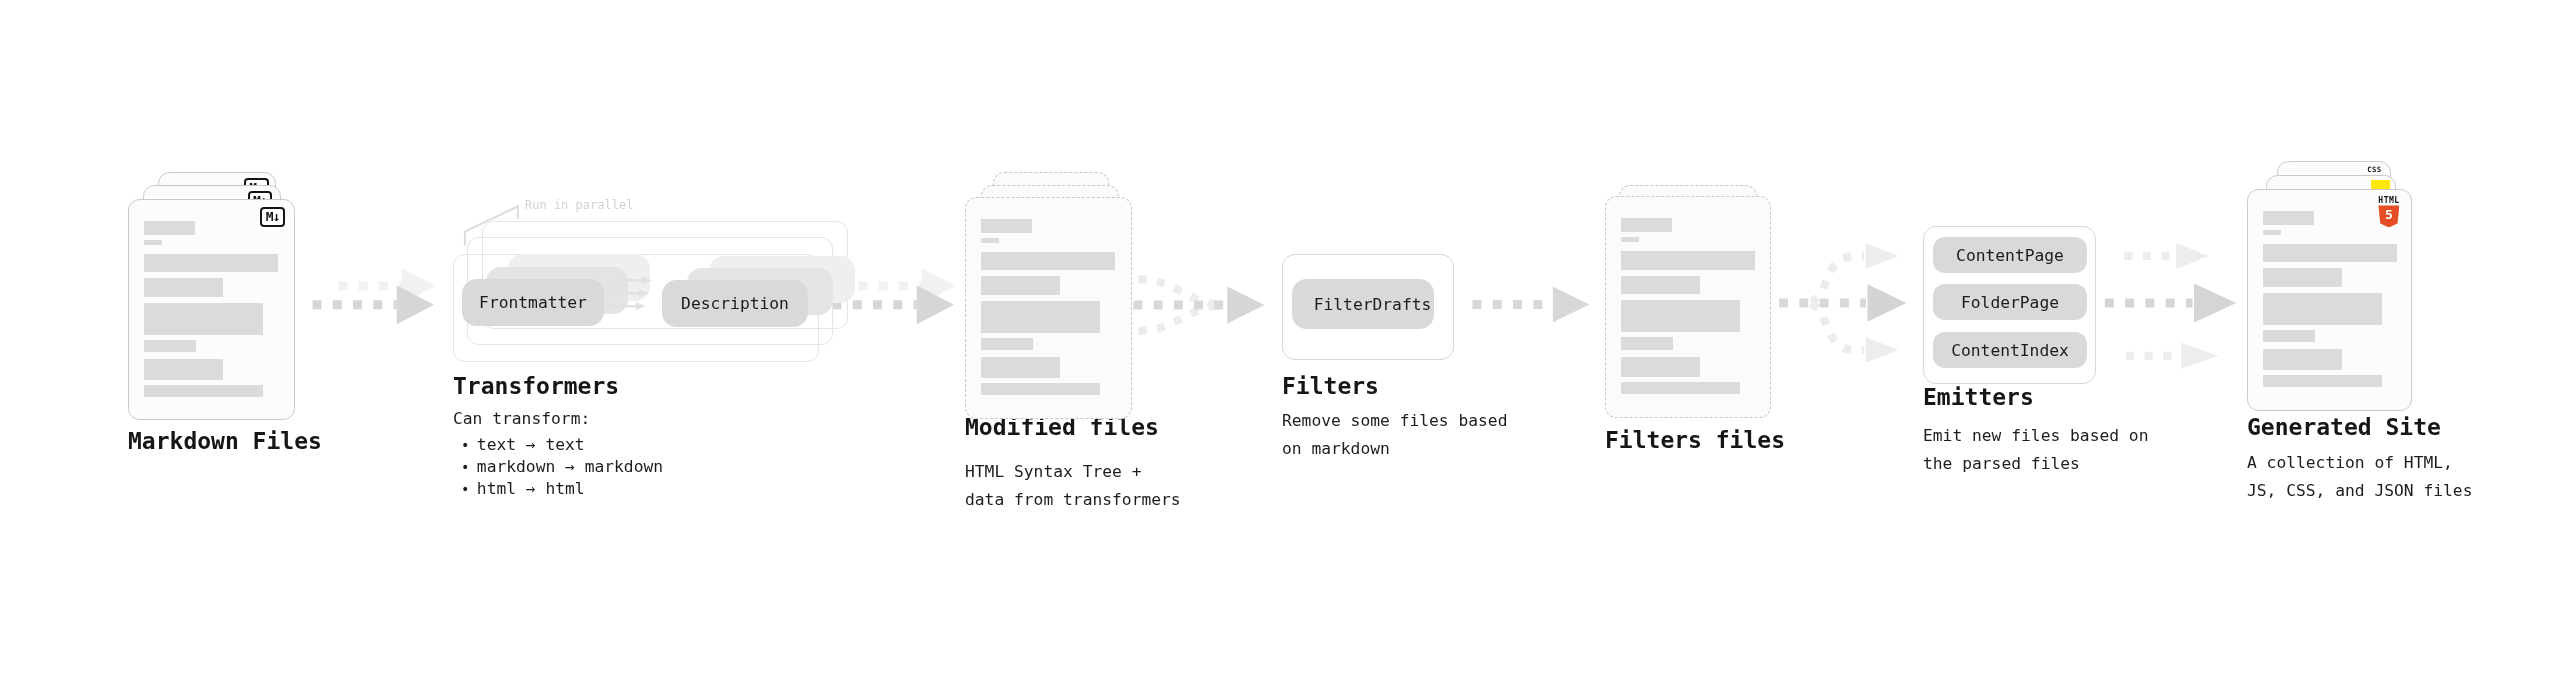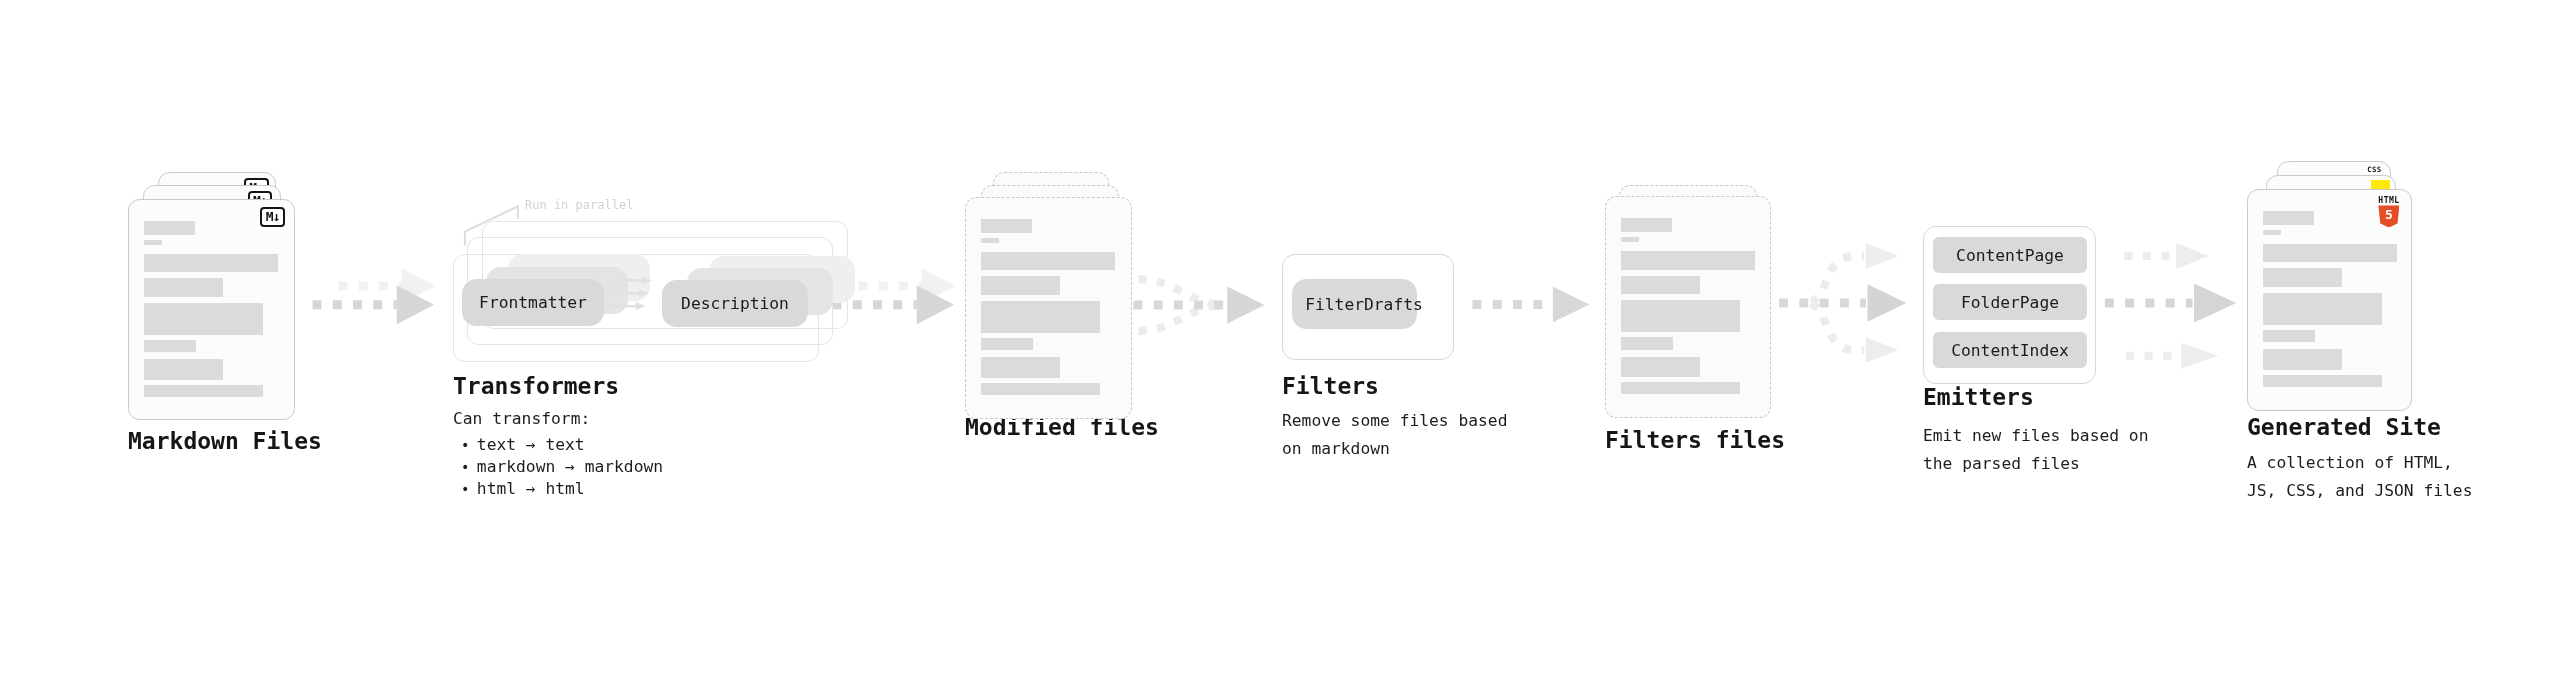--- a/index.html
+++ b/index.html
@@ -33,21 +33,21 @@
   .css-badge .bluebar{width:16.3px;height:3.3px;background:#2e6be6;margin:1.6px auto 0;}
   .js-badge{position:absolute;width:18.7px;height:13px;background:#ffe70a;}
 
   
   .frame{position:absolute;border:1.6px solid #e4e4e4;border-radius:11.4px;box-sizing:border-box;background:transparent;}
   .panel{position:absolute;border:1.6px solid #d9d9d9;border-radius:13px;background:#ffffff;box-sizing:border-box;}
   .pill{position:absolute;background:#d9d9d9;border-radius:14.6px;color:#1b1b1b;font-size:16.3px;
         display:flex;align-items:center;justify-content:center;box-sizing:border-box;white-space:nowrap;}
   .pill--ghost1{background:#e4e4e4;}
   .pill--ghost2{background:#efefef;}
-  .pill--emitter{border-radius:6px;}
+  .pill--emitter{border-radius:12px;}
 
   
   .stage-label{position:absolute;font-size:23px;font-weight:bold;color:#161616;white-space:nowrap;line-height:26px;}
   .stage-caption{position:absolute;font-size:16.3px;line-height:28px;color:#1d1d1d;white-space:nowrap;}
   .transform-list{position:absolute;font-size:16.3px;color:#1d1d1d;white-space:nowrap;}
   .transform-list .cap-head{line-height:22px;margin-bottom:4.1px;}
   .bullet-row{line-height:21px;padding-left:8.1px;}
   .bullet-row .b-char{margin-right:7.3px;font-size:14px;}
   .annotation{position:absolute;font-size:12px;color:#d2d2d2;white-space:nowrap;line-height:19.5px;}
 
@@ -139,30 +139,34 @@
         <div class="bar bar--wide"></div>
         <div class="bar bar--med"></div>
         <div class="bar bar--tall"></div>
         <div class="bar bar--small"></div>
         <div class="bar bar--med2"></div>
         <div class="bar bar--wide2"></div>
       </div>
     </div>
   </div>
   <div class="stage-label" style="left:965px;top:414px;">Modified files</div>
+  <div class="stage-caption" style="left:965px;top:458px;">
+    <div>HTML Syntax Tree +</div>
+    <div>data from transformers</div>
+  </div>
 
   <svg class="arrow" style="left:1130px;top:267px;" width="146" height="76" viewBox="0 0 180 94">
     <path d="M 10,15 C 55,15 72,45 112,46" fill="none" stroke="#ececec" stroke-width="10" stroke-dasharray="10 13"></path>
     <path d="M 10,79 C 55,79 72,49 112,48" fill="none" stroke="#ececec" stroke-width="10" stroke-dasharray="10 13"></path>
     <line x1="4" y1="47" x2="118" y2="47" stroke="#d8d8d8" stroke-width="11" stroke-dasharray="11 14"></line>
     <polygon points="120,24 166,47 120,70" fill="#d6d6d6"></polygon>
   </svg>
 
   <div class="panel" style="left:1282px;top:254px;width:172px;height:106px;"></div>
-  <div class="pill" style="left:1292px;top:279px;width:125px;height:50px;padding-left:19px;">FilterDrafts</div>
+  <div class="pill" style="left:1292px;top:279px;width:142px;height:50px;padding-left:19px;">FilterDrafts</div>
   <div class="stage-label" style="left:1282px;top:373px;">Filters</div>
   <div class="stage-caption" style="left:1282px;top:407px;">
     <div>Remove some files based</div>
     <div>on markdown</div>
   </div>
 
   <svg class="arrow" style="left:1466px;top:276px;" width="134" height="57" viewBox="0 0 165 70">
     <line x1="8" y1="35" x2="105" y2="35" stroke="#d8d8d8" stroke-width="11" stroke-dasharray="11 14"></line>
     <polygon points="107,13 152,35 107,57" fill="#d8d8d8"></polygon>
   </svg>

